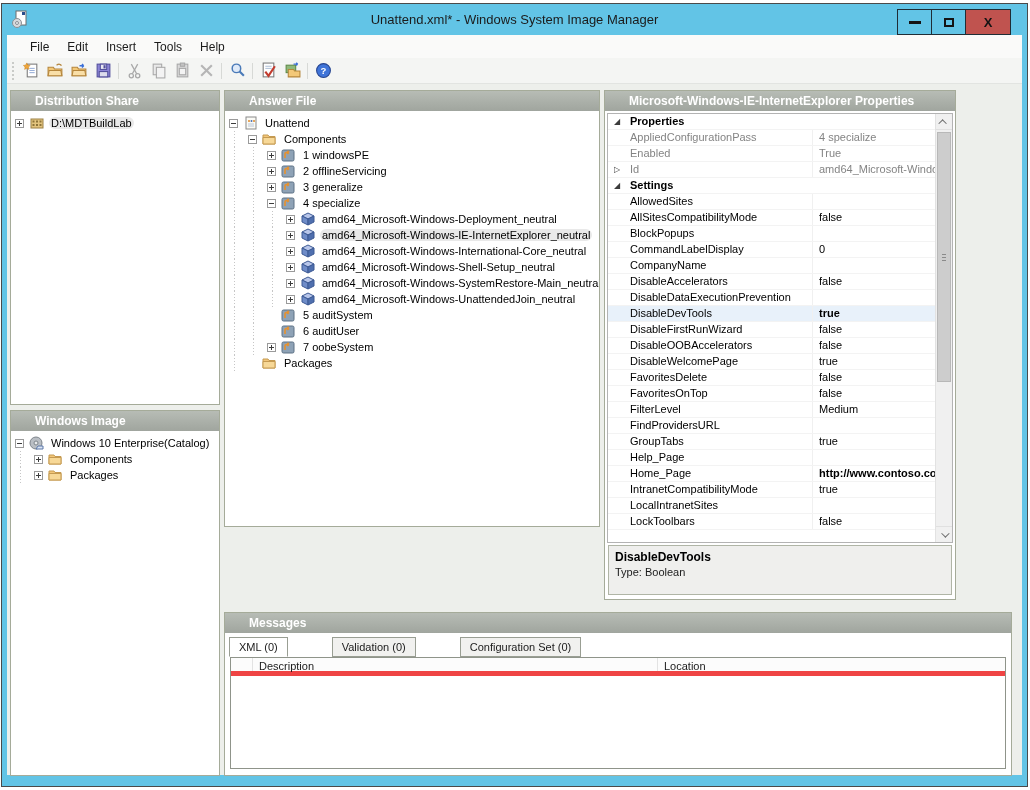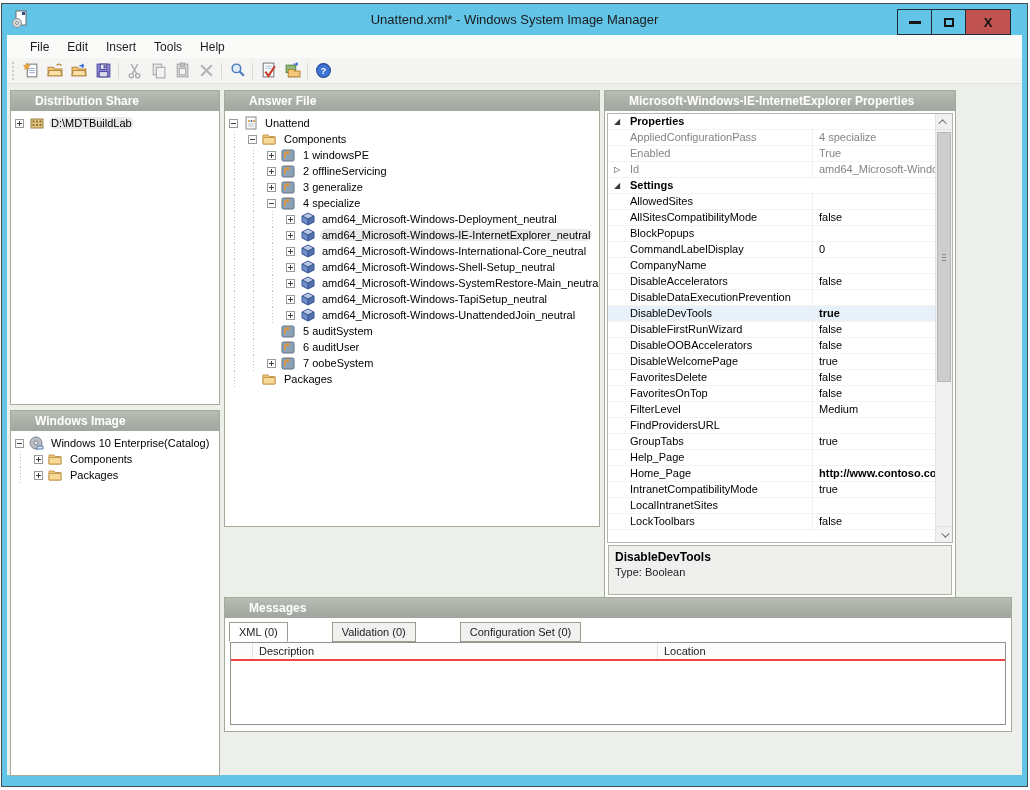--- a/index.html
+++ b/index.html
@@ -28,21 +28,21 @@
   .tbtn { width:22px; height:22px; display:flex; align-items:center; justify-content:center; margin:0 1px; }
   .tsep { width:1px; height:16px; background:#d7d9d6; margin:0 3px; }
   
   .client { flex:1; position:relative; background:#edefeb; }
   .panel { position:absolute; border:1px solid #a5ab99; background:#ffffff; overflow:hidden; }
   .phead { height:20px; background:linear-gradient(#b7bcb5,#a0a59e); color:#ffffff; font-size:12px; font-weight:bold; line-height:20px; padding-left:24px; }
   .p-ds { left:3px; top:6px; width:210px; height:315px; }
   .p-wi { left:3px; top:326px; width:210px; height:366px; }
   .p-af { left:217px; top:6px; width:376px; height:437px; }
   .p-pr { left:597px; top:6px; width:352px; height:510px; }
-  .p-msg { left:217px; top:513px; width:788px; height:135px; }
+  .p-msg { left:217px; top:528px; width:788px; height:164px; }
   
   .tree { padding-top:4px; }
   .trow { display:flex; align-items:center; height:16px; font-size:11px; color:#000; white-space:nowrap; cursor:default; }
   .iu { width:19px; flex:none; align-self:stretch;
         background:repeating-linear-gradient(to bottom,#c6c6c6 0 1px,transparent 1px 3px); background-size:1px 100%; background-position:9px 0; background-repeat:no-repeat; }
   .exp { width:9px; height:9px; flex:none; border:1px solid #9a9a9a; background:#fff; position:relative; margin:0 5px 0 4px; }
   .exp::before, .exp.minus::before { content:""; position:absolute; left:1px; right:1px; top:3px; height:1px; background:#3c3c3c; }
   .exp.plus::after { content:""; position:absolute; top:1px; bottom:1px; left:3px; width:1px; background:#3c3c3c; }
   .exp-spacer { width:18px; flex:none; }
   .ticon { width:16px; height:14px; flex:none; margin-right:4px; }
@@ -72,21 +72,21 @@
                 background:repeating-linear-gradient(to bottom,#8a8a8a 0 1px,transparent 1px 3px); }
   
   .descbox { position:absolute; left:3px; right:3px; bottom:4px; height:50px; background:#efefed; border:1px solid #b0b5a6; padding:4px 6px; }
   .desc-title { font-size:12px; font-weight:bold; color:#000; }
   .desc-type { font-size:11px; color:#1b1b1b; margin-top:2px; }
   
   .tabs { position:absolute; left:4px; top:24px; display:flex; height:20px;gap:42px; }
   .tab { font-size:11px; padding:3px 9px 0 9px; border:1px solid #999e93; background:#f1f1ef; margin-right:2px; color:#1b1b1b; }
   .tab.active { background:#ffffff; border-bottom:1px solid #ffffff; position:relative; z-index:2; }
   .mtable { position:absolute; left:5px; right:5px; top:44px; bottom:6px; border:1px solid #8f948a; background:#fff; }
-  .mhead { display:flex; height:18px; border-bottom:2px solid #ef4444; background:#fcfcfc; font-size:11px; color:#1b1b1b; }
+  .mhead { display:flex; height:18px; border-bottom:5px solid #ef4444; background:#fcfcfc; font-size:11px; color:#1b1b1b; }
   .mc0 { width:22px; flex:none; border-right:1px solid #e3e3e3; }
   .mc1 { width:405px; flex:none; border-right:1px solid #e3e3e3; padding:2px 0 0 6px; }
   .mc2 { flex:1; padding:2px 0 0 6px; }
 </style>
 </head>
 <body>
 
 <div class="screen">
 <div class="window">
 
@@ -397,32 +397,20 @@
                 <span class="iu"></span>
             <span class="exp plus"></span>
             <svg class="ticon" viewBox="0 0 16 14">
               <polygon points="8,1 14,4 8,7 2,4" fill="#b8c6ea" stroke="#3d5a94"></polygon>
               <polygon points="2,4 8,7 8,13 2,10" fill="#6f8cc8" stroke="#3d5a94"></polygon>
               <polygon points="14,4 8,7 8,13 14,10" fill="#4f6fae" stroke="#3d5a94"></polygon>
             </svg>
             <span class="tlabel">amd64_Microsoft-Windows-SystemRestore-Main_neutral</span>
           </div>
 
-          <div class="trow">
-            <span class="iu"></span>
-                <span class="iu"></span>
-                <span class="iu"></span>
-            <span class="exp plus"></span>
-            <svg class="ticon" viewBox="0 0 16 14">
-              <polygon points="8,1 14,4 8,7 2,4" fill="#b8c6ea" stroke="#3d5a94"></polygon>
-              <polygon points="2,4 8,7 8,13 2,10" fill="#6f8cc8" stroke="#3d5a94"></polygon>
-              <polygon points="14,4 8,7 8,13 14,10" fill="#4f6fae" stroke="#3d5a94"></polygon>
-            </svg>
-            <span class="tlabel">amd64_Microsoft-Windows-TapiSetup_neutral</span>
-          </div>
 
           <div class="trow">
             <span class="iu"></span>
                 <span class="iu"></span>
                 <span class="iu"></span>
             <span class="exp plus"></span>
             <svg class="ticon" viewBox="0 0 16 14">
               <polygon points="8,1 14,4 8,7 2,4" fill="#b8c6ea" stroke="#3d5a94"></polygon>
               <polygon points="2,4 8,7 8,13 2,10" fill="#6f8cc8" stroke="#3d5a94"></polygon>
               <polygon points="14,4 8,7 8,13 14,10" fill="#4f6fae" stroke="#3d5a94"></polygon>

